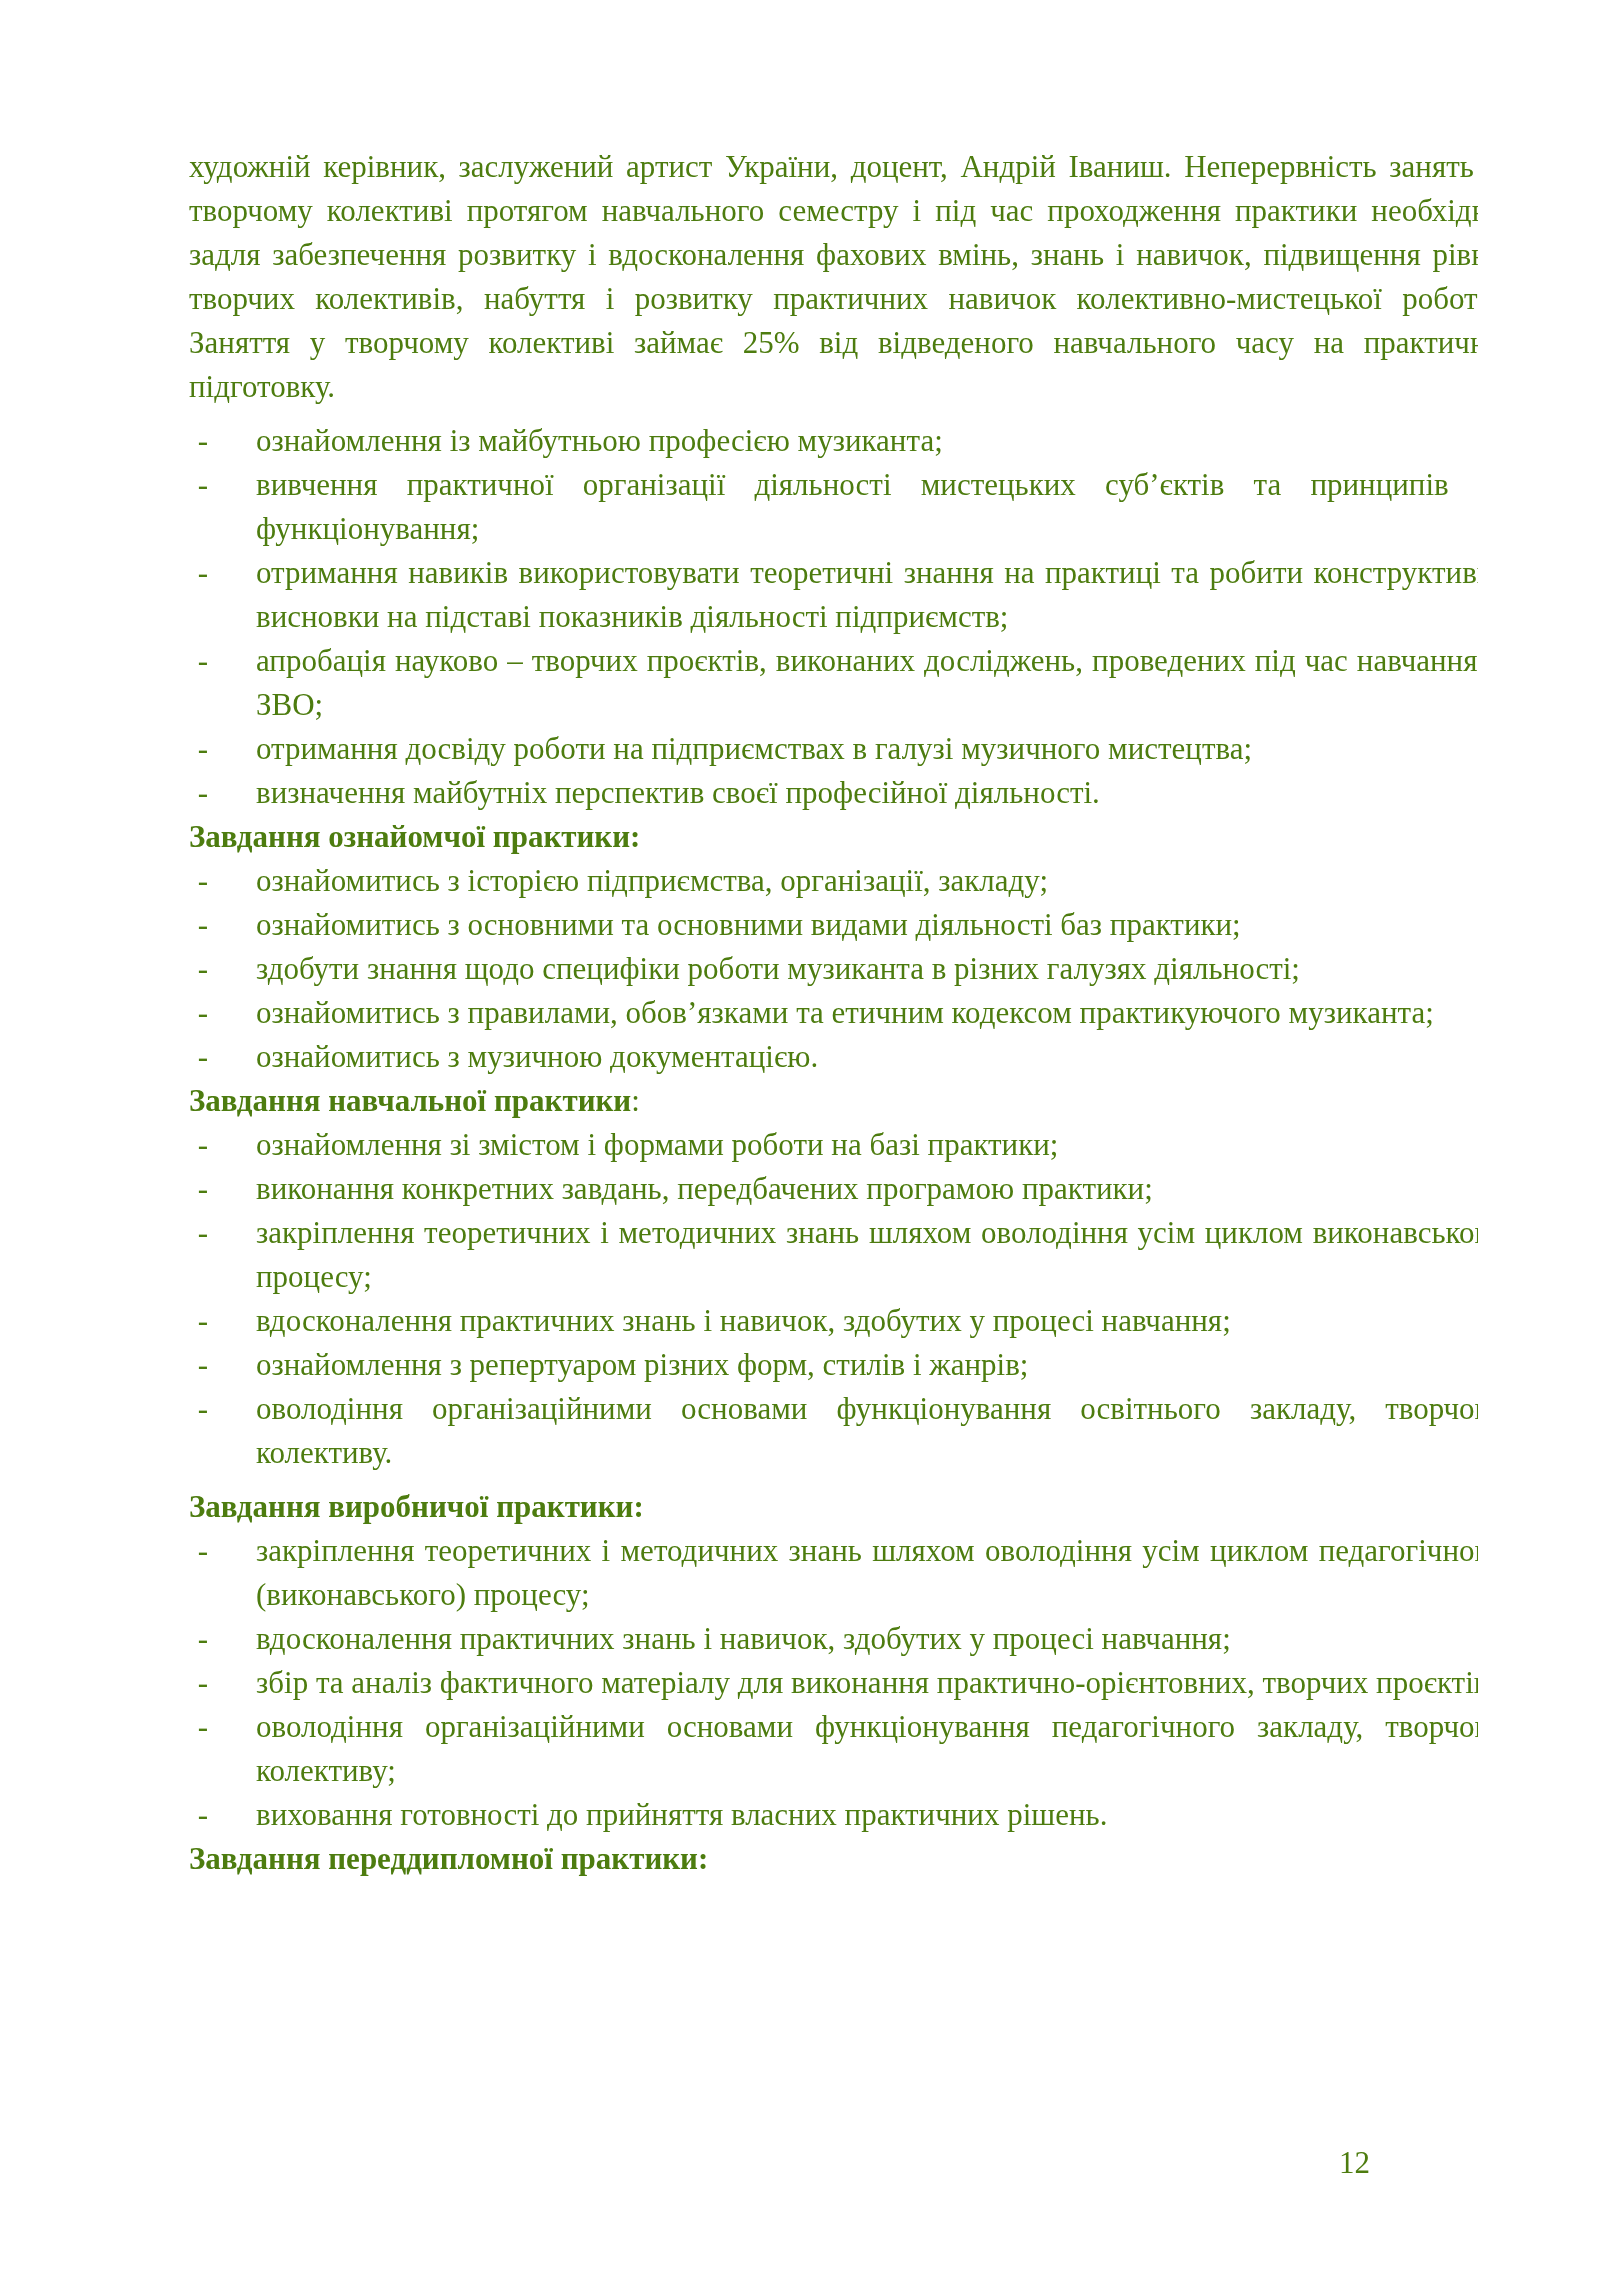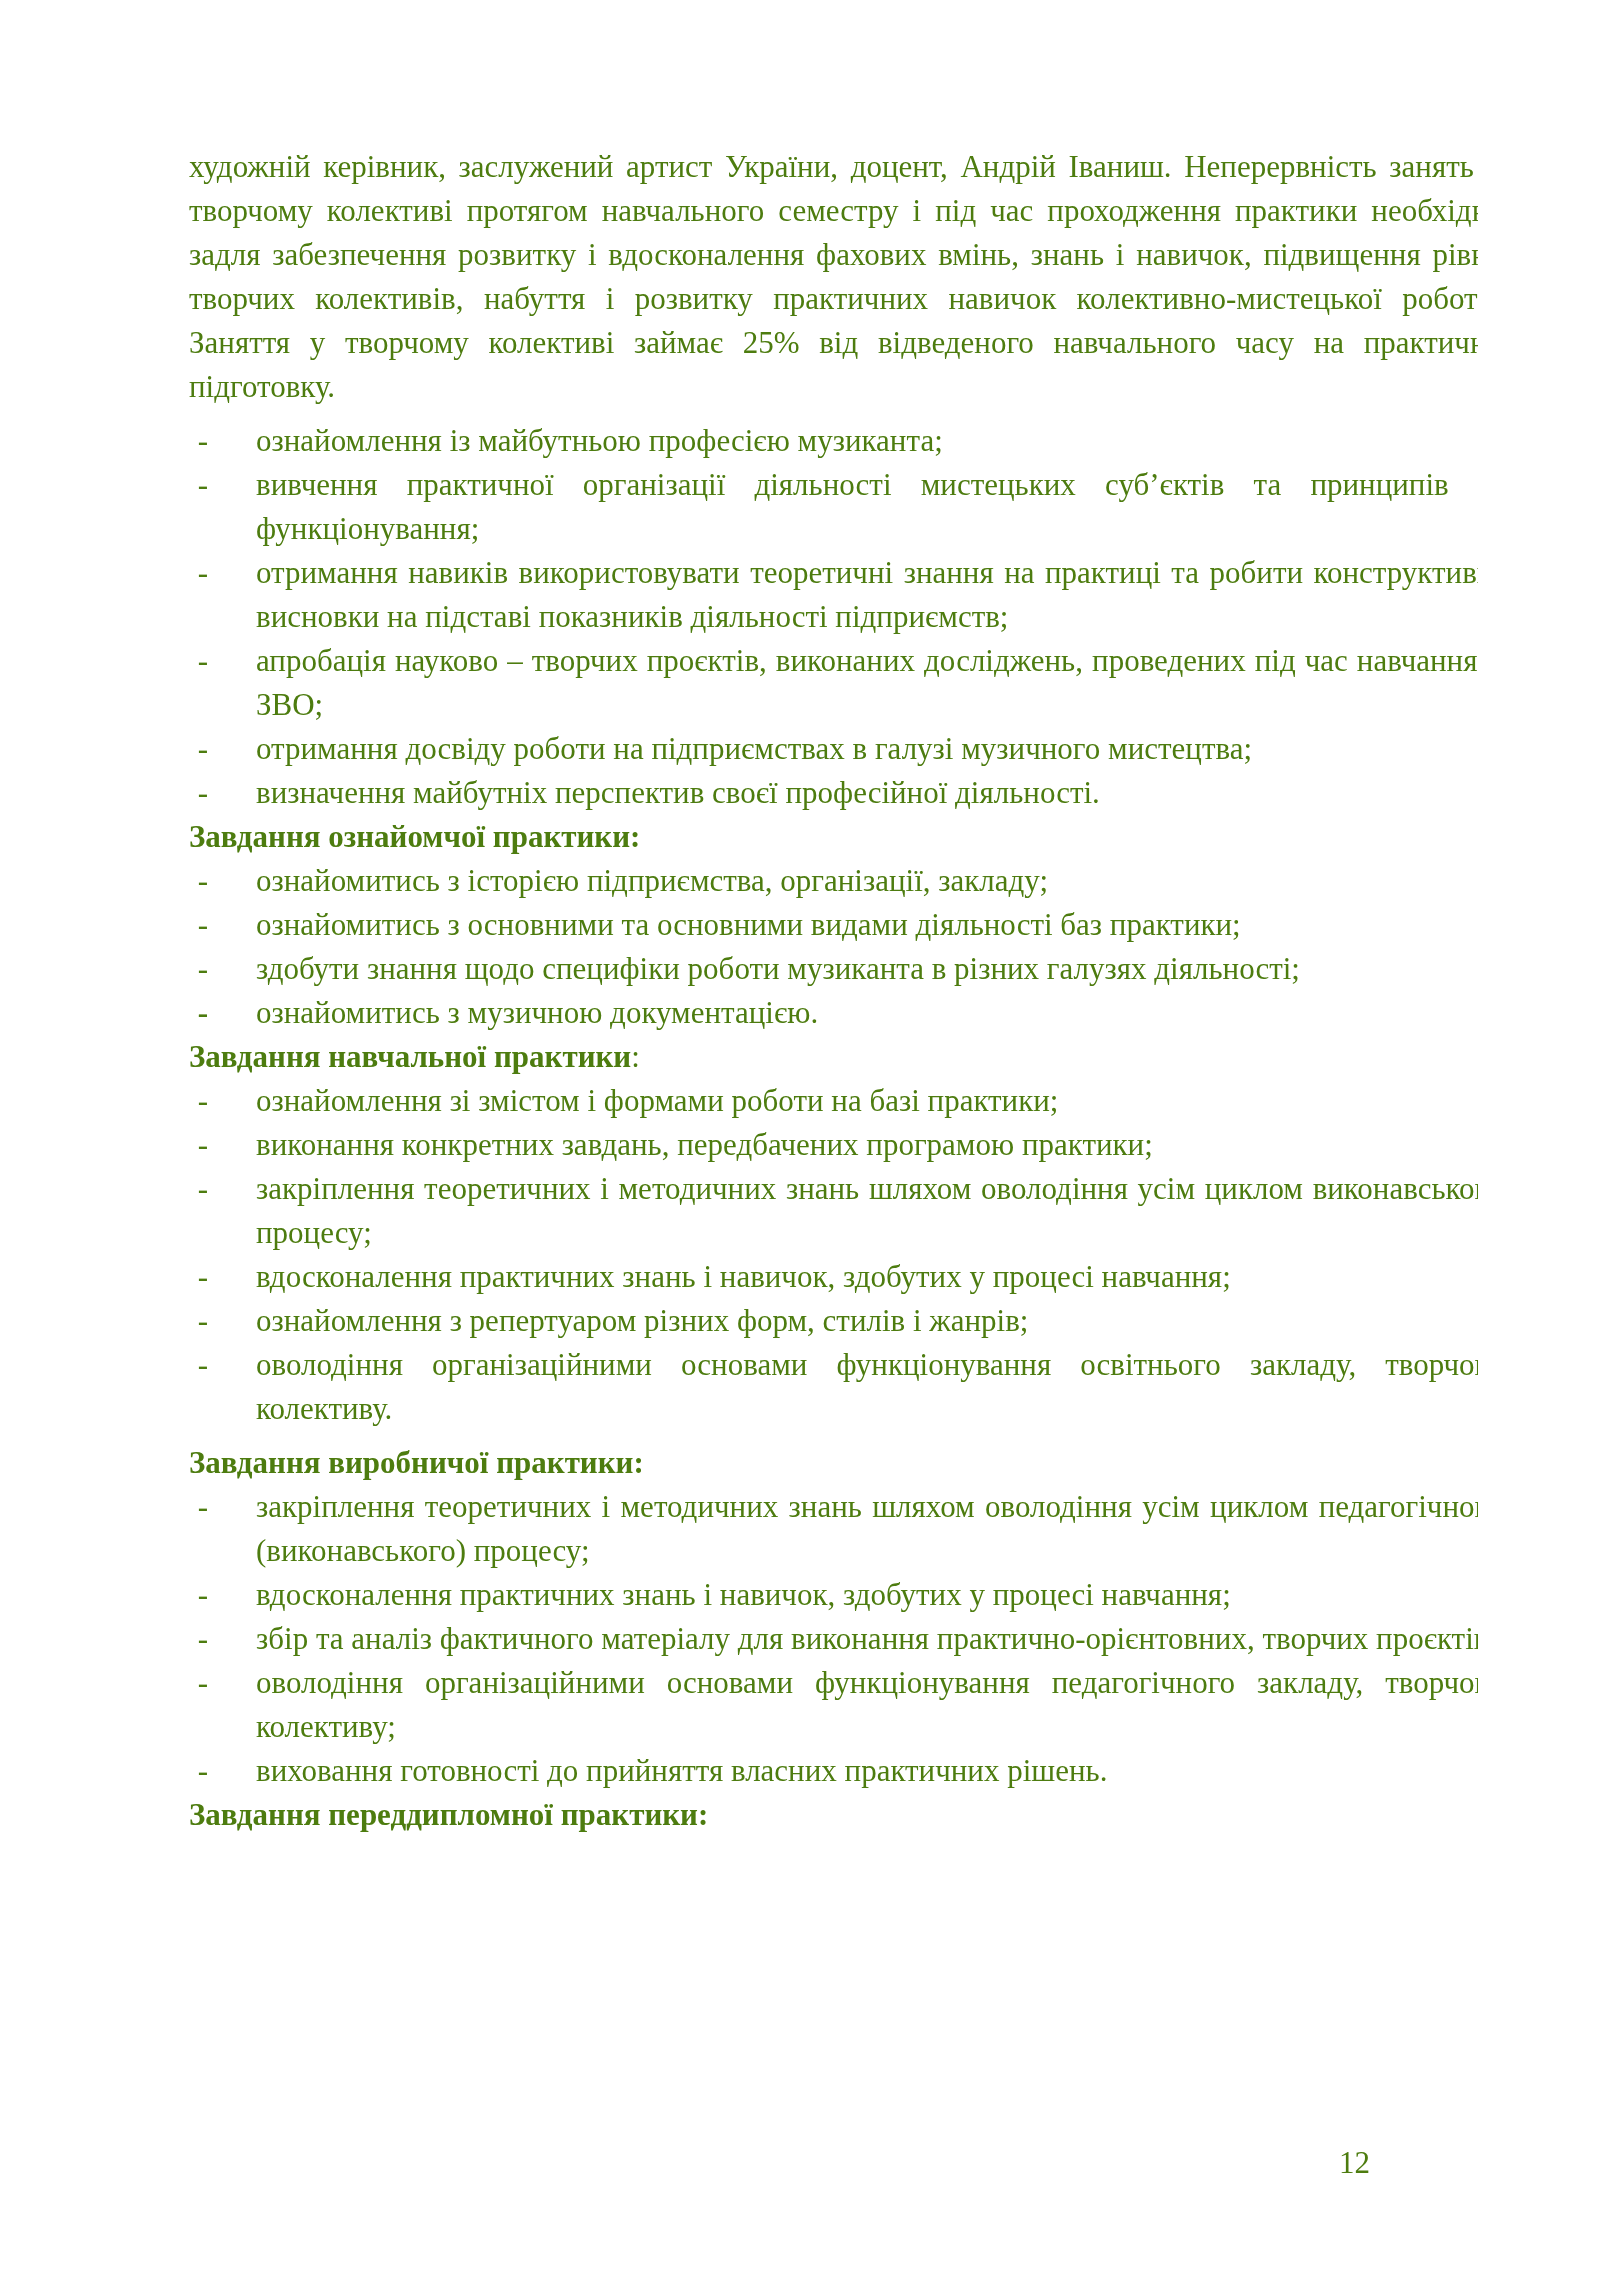--- a/index.html
+++ b/index.html
@@ -103,21 +103,21 @@
       <li class="list-item deep"><span class="dash">-</span><span>апробація науково – творчих проєктів, виконаних досліджень, проведених під час навчання у ЗВО;</span></li>
       <li class="list-item deep nojust"><span class="dash">-</span><span>отримання досвіду роботи на підприємствах в галузі музичного мистецтва;</span></li>
       <li class="list-item deep nojust"><span class="dash">-</span><span>визначення майбутніх перспектив своєї професійної діяльності.</span></li>
     </ul>
 
     <p class="heading"><span>Завдання ознайомчої практики:</span><span class="tail-plain"></span></p>
     <ul class="list">
       <li class="list-item deep nojust"><span class="dash">-</span><span>ознайомитись з історією підприємства, організації, закладу;</span></li>
       <li class="list-item deep nojust"><span class="dash">-</span><span>ознайомитись з основними та основними видами діяльності баз практики;</span></li>
       <li class="list-item deep"><span class="dash">-</span><span>здобути знання щодо специфіки роботи музиканта в різних галузях діяльності;</span></li>
-      <li class="list-item deep"><span class="dash">-</span></li>
+      <li class="list-item deep"><span class="dash">-</span><span>ознайомитись з правилами, обов’язками та етичним кодексом практикуючого музиканта;</span></li>
       <li class="list-item deep nojust"><span class="dash">-</span><span>ознайомитись з музичною документацією.</span></li>
     </ul>
 
     <p class="heading"><span>Завдання навчальної практики</span><span class="tail-plain">:</span></p>
     <ul class="list">
       <li class="list-item deep nojust"><span class="dash">-</span><span>ознайомлення зі змістом і формами роботи на базі практики;</span></li>
       <li class="list-item deep nojust"><span class="dash">-</span><span>виконання конкретних завдань, передбачених програмою практики;</span></li>
       <li class="list-item deep"><span class="dash">-</span><span>закріплення теоретичних і методичних знань шляхом оволодіння усім циклом виконавського процесу;</span></li>
       <li class="list-item deep nojust"><span class="dash">-</span><span>вдосконалення практичних знань і навичок, здобутих у процесі навчання;</span></li>
       <li class="list-item deep nojust"><span class="dash">-</span><span>ознайомлення з репертуаром різних форм, стилів і жанрів;</span></li>

